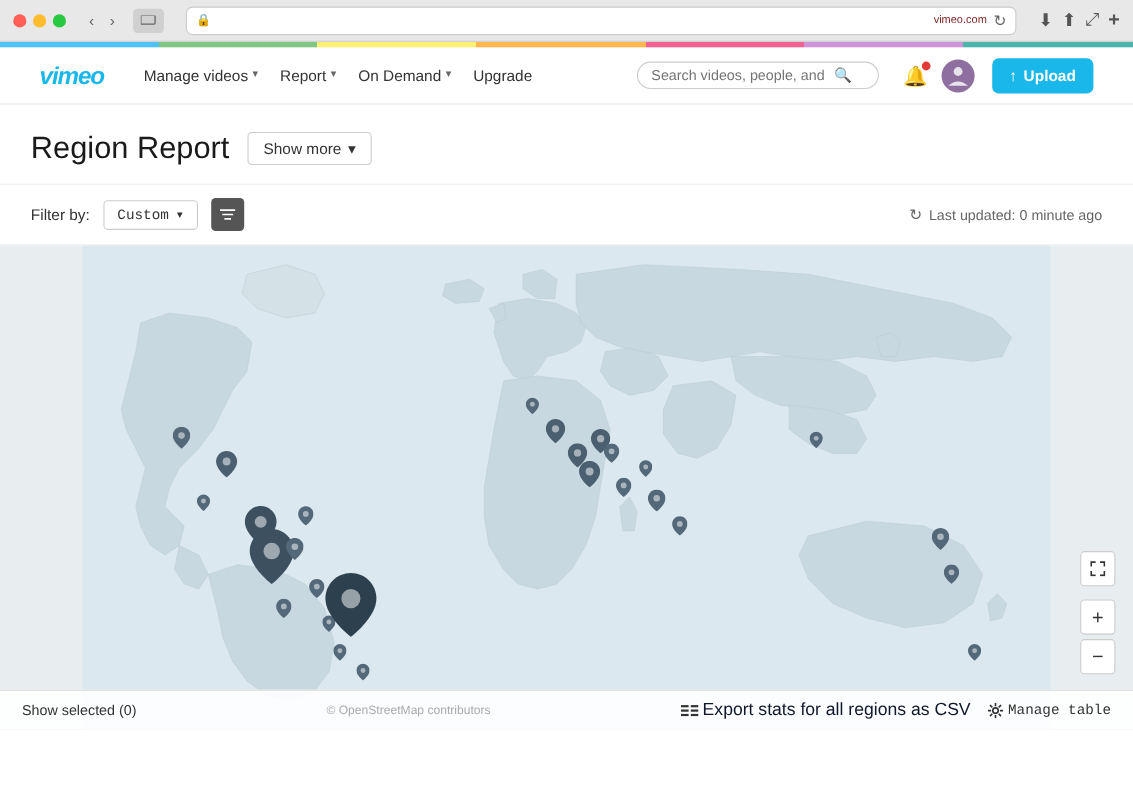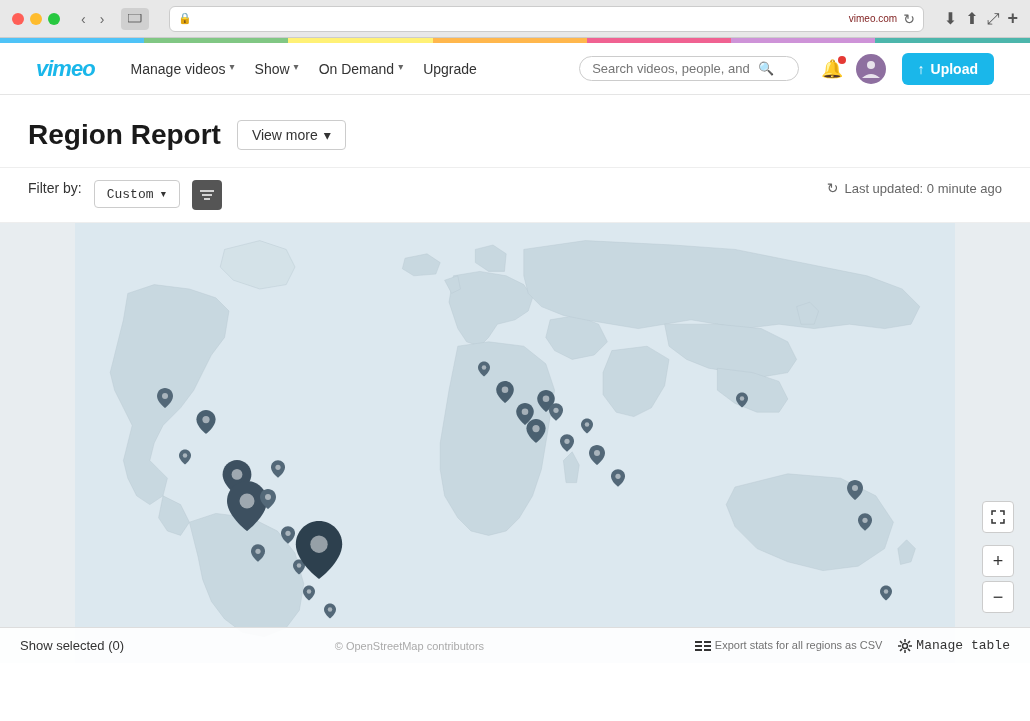--- a/index.html
+++ b/index.html
@@ -112,32 +112,32 @@
       background: #1ab7ea; color: white; border: none; border-radius: 6px;
       padding: 8px 16px; font-size: 14px; font-weight: 600; cursor: pointer;
       display: flex; align-items: center; gap: 6px; margin-left: 10px;
     }
     .page-header {
       padding: 24px 28px 16px;
       border-bottom: 1px solid #eee;
       display: flex; align-items: center; gap: 16px;
     }
     .page-title {
-      font-size: 28px; font-weight: 700; color: #1a1a1a;
+      font-size: 28px; font-weight: 400; color: #1a1a1a;
     }
     .view-more-btn {
       background: white; border: 1px solid #ccc; border-radius: 4px;
       padding: 6px 14px; font-size: 14px; color: #333; cursor: pointer;
       display: flex; align-items: center; gap: 6px;
     }
 
     
     .filter-bar {
       padding: 12px 28px;
-      display: flex; align-items: flex-start; gap: 12px;
+      display: flex; align-items: center; gap: 12px;
       border-bottom: 1px solid #eee;
     }
     .filter-label { font-size: 14px; color: #333; }
     .filter-select {
       background: white; border: 1px solid #ccc; border-radius: 4px;
       padding: 5px 12px; font-size: 13px; color: #333; cursor: pointer;
       display: flex; align-items: center; gap: 6px; font-family: Liberation Mono, monospace;
     }
     .filter-icon-btn {
       background: #555; border: none; border-radius: 4px;
@@ -171,21 +171,21 @@
       background: rgba(255,255,255,0.9);
       display: flex; align-items: center; padding: 0 20px;
       font-size: 12px; color: #888;
       border-top: 1px solid #ddd;
       margin-top: 44px;
     }
     .show-selected { font-size: 13px; color: #333; }
     .attribution { margin: 0 auto; font-size: 11px; color: #aaa; }
     .export-btn {
       background: none; border: none; cursor: pointer;
-      font-size: 11px; color: #737373; display: flex; gap: 4px;
+      font-size: 16px; color: #0f172a; display: flex; align-items: center; gap: 4px;
     }
     .manage-table-btn {
       background: none; border: none; cursor: pointer;
       font-size: 13px; color: #333; display: flex; align-items: flex-end; gap: 4px;
       margin-left: 16px;
       font-family: Liberation Mono, monospace;
     }
 
     
     .zoom-controls {
@@ -238,21 +238,21 @@
 <div class="color-bar"></div>
 
 <div class="topnav">
   <div class="vimeo-logo">vimeo</div>
   <div class="nav-links">
     <button class="nav-link">
       <span>Manage videos</span>
       <span class="nav-chevron">▾</span>
     </button>
     <button class="nav-link">
-      <span>Show</span>
+      <span>Report</span>
       <span class="nav-chevron">▾</span>
     </button>
     <button class="nav-link">
       <span>On Demand</span>
       <span class="nav-chevron">▾</span>
     </button>
     <button class="nav-link">
       <span>Upgrade</span>
     </button>
   </div>
@@ -275,21 +275,21 @@
   </button>
   <button class="upload-btn">
     <span>↑</span>
     <span>Upload</span>
   </button>
 </div>
 
 <div class="page-header">
   <h1 class="page-title">Region Report</h1>
   <button class="view-more-btn">
-    <span>View more</span>
+    <span>Show more</span>
     <span>▾</span>
   </button>
 </div>
 
 <div class="filter-bar">
   <span class="filter-label">Filter by:</span>
   <button class="filter-select">
     <span>Custom</span>
     <span>▾</span>
   </button>

